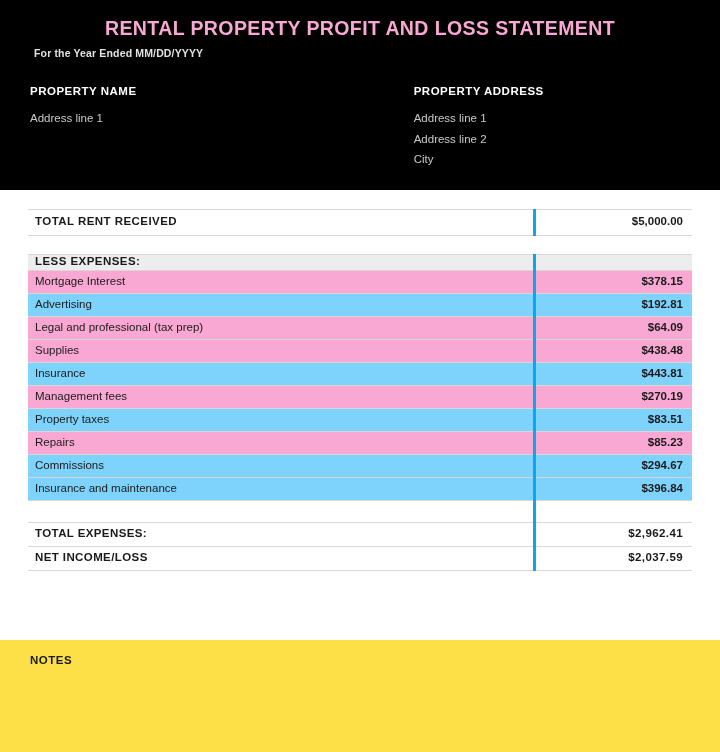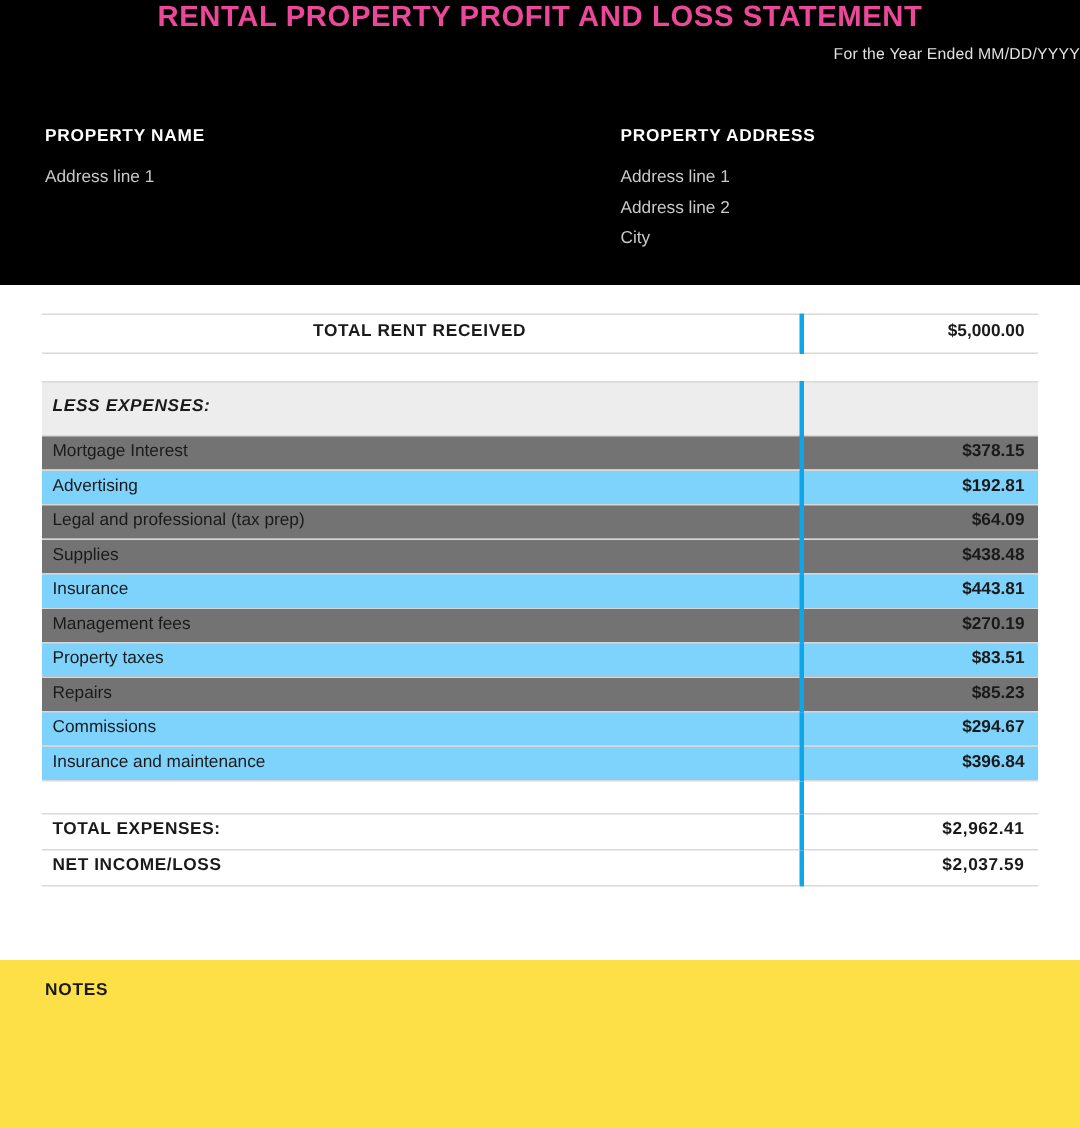--- a/index.html
+++ b/index.html
@@ -32,31 +32,33 @@
     background: #000000;
     color: #ffffff;
     padding: 0;
   }
 
   .doc-title {
     text-align: center;
     font-size: 19.5px;
     font-weight: bold;
     letter-spacing: 0.4px;
-    color: #ec4899;
+    color: #f9a8d4;
+    padding-top: 17px;
     line-height: 1.2;
   }
 
   .doc-subtitle {
-    text-align: right;
+    text-align: left;
     font-size: 10.5px;
-    font-weight: normal;
+    font-weight: bold;
     color: #e2e2e2;
     padding-top: 7px;
     letter-spacing: 0.15px;
+    padding-left: 34px;
   }
 
   .header-cols {
     position: absolute;
     top: 85px;
     left: 0;
     width: 688px;
     display: flex;
   }
 
@@ -108,35 +110,35 @@
     line-height: 1;
   }
 
   td.cell-label { text-align: left;  padding-left: 7px; }
   td.cell-value { text-align: right; padding-right: 9px; font-weight: bold;
                   border-left: 3px solid #0ea5e9; }
 
   
   tr.row-rent            { height: 26px; }
   tr.row-rent td         { font-weight: bold; background: #ffffff; }
-  tr.row-rent td.cell-label { letter-spacing: 0.45px; font-size: 11.5px; text-align: center; }
+  tr.row-rent td.cell-label { letter-spacing: 0.45px; font-size: 11.5px; }
 
   
   tr.row-spacer          { height: 19px; }
   tr.row-spacer td       { border-top: none; border-bottom: none;
                            background: #ffffff; }
   tr.row-spacer td.cell-value { border-left: 1px solid transparent; }
 
   
-  tr.row-section         { height: 36px; font-style: italic; }
+  tr.row-section         { height: 16px; }
   tr.row-section td      { background: #ededed; font-weight: bold;
                            letter-spacing: 0.45px; }
 
   
-  tr.row-item.odd  td { background: #737373; }
+  tr.row-item.odd  td { background: #f9a8d4; }
   tr.row-item.even td { background: #7dd3fc; }
 
   
   tr.row-gap    { height: 22px; }
   tr.row-gap td { background: #ffffff; border-top: 1px solid #d8d8d8;
                   border-bottom: 1px solid #d8d8d8; }
 
   
   tr.row-total td {
     font-weight: bold;

